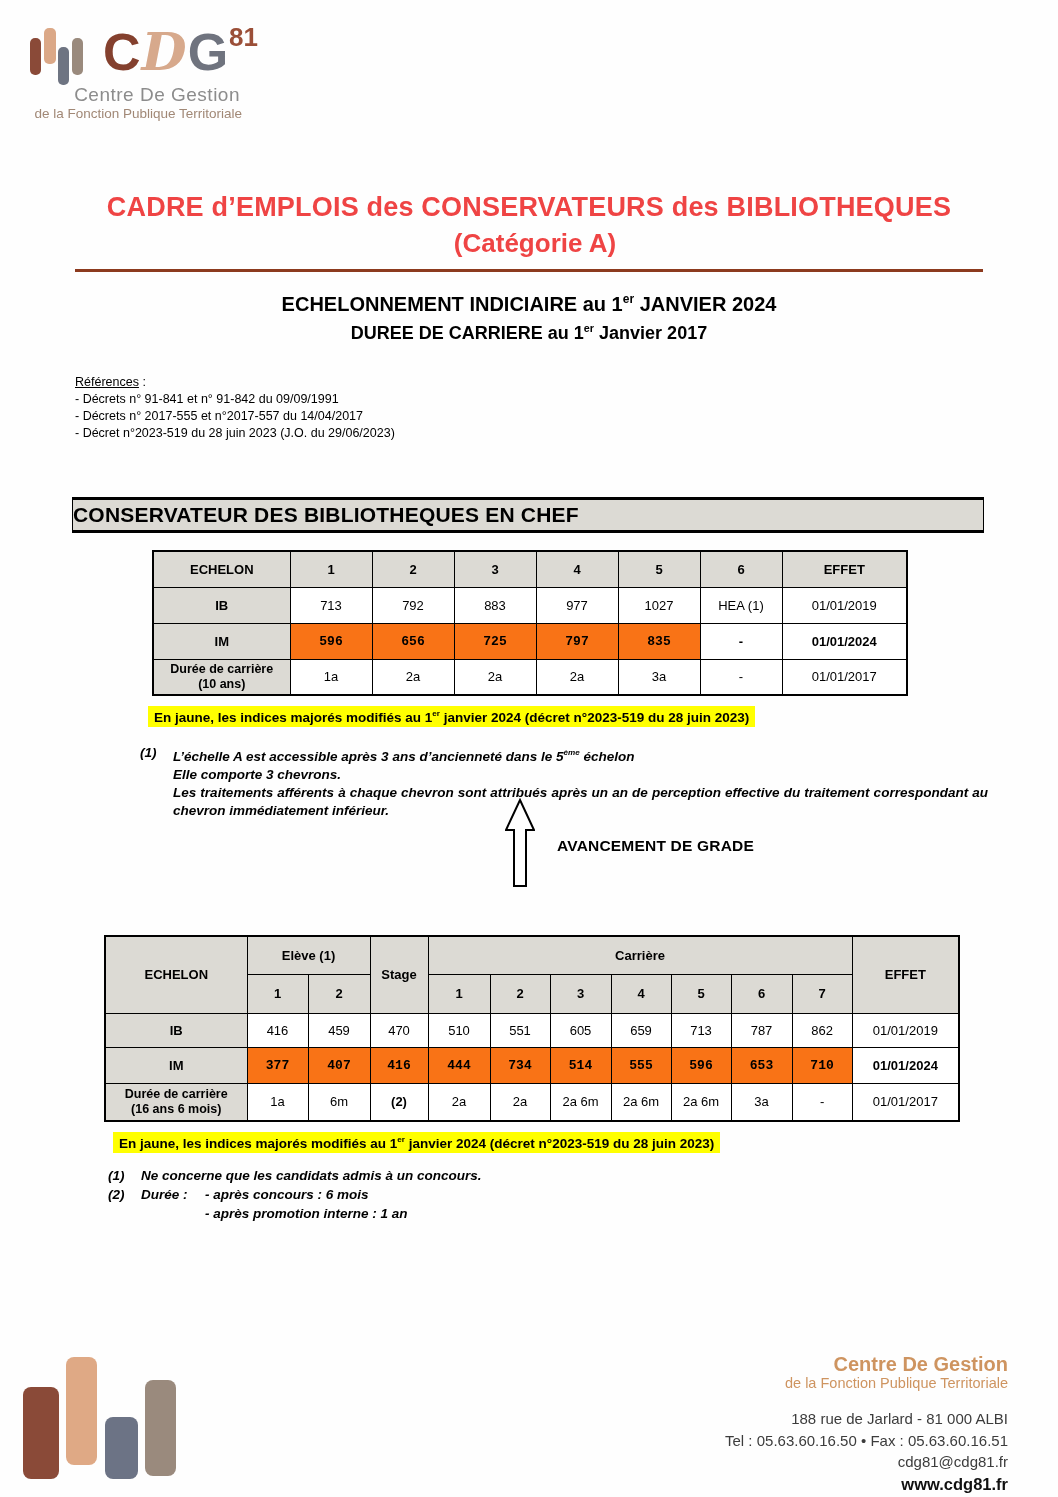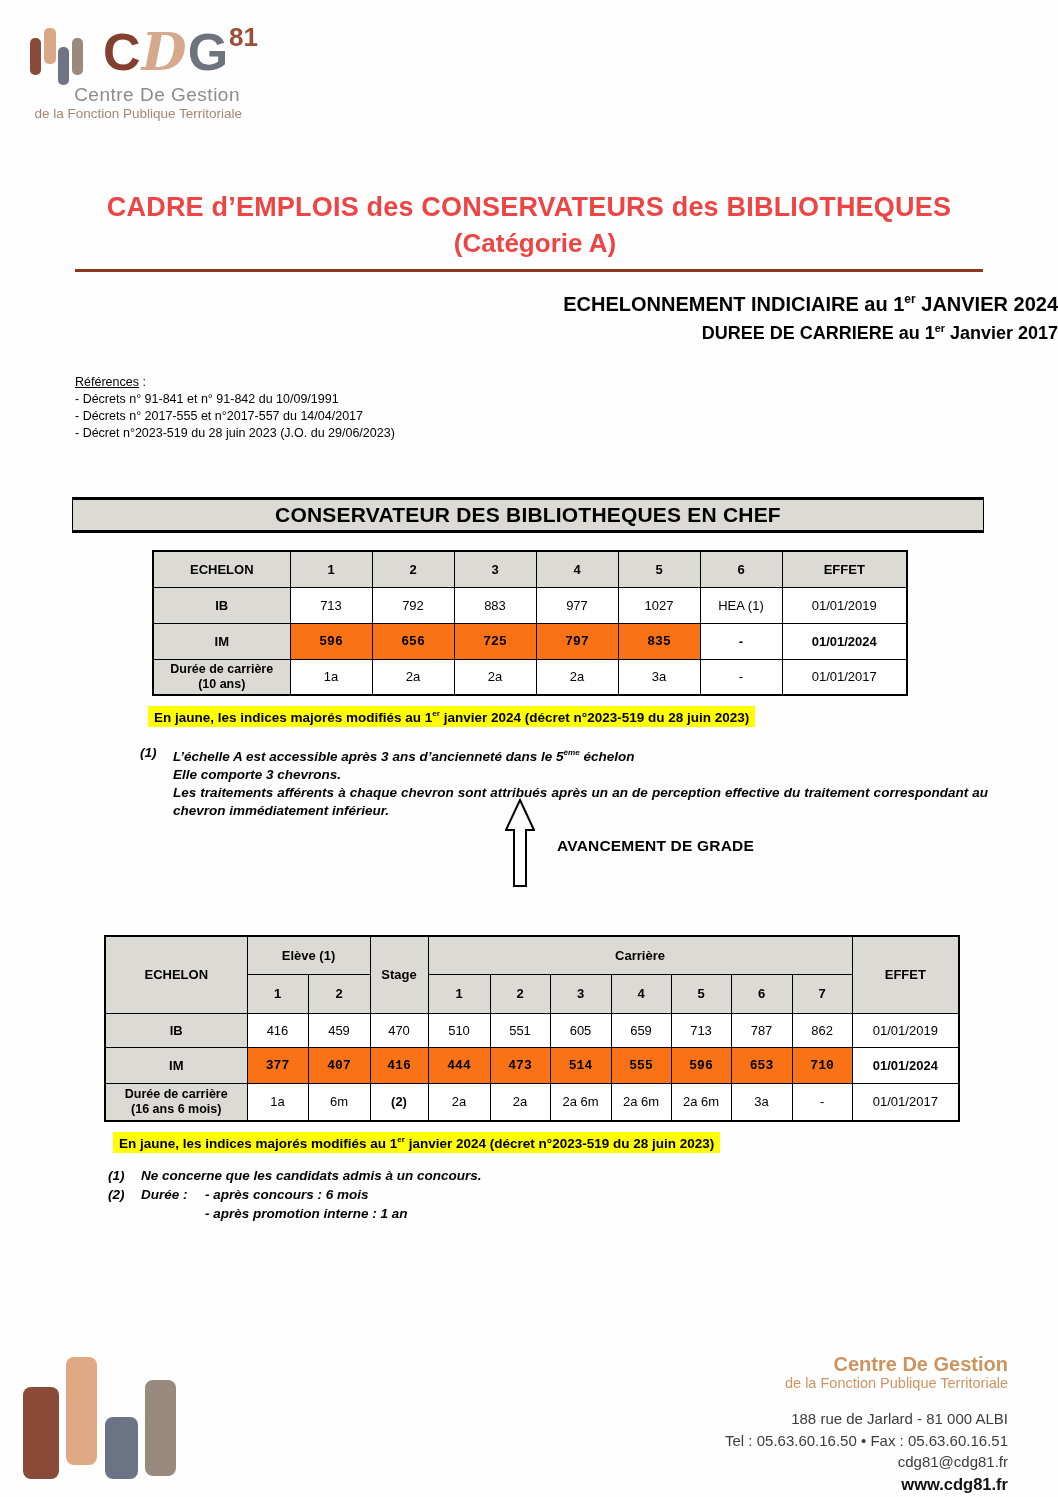--- a/index.html
+++ b/index.html
@@ -24,34 +24,34 @@
   .lg { color: #6f737e; }
   .lsup { color: #9b4f38; font-size: 26px; vertical-align: 24px; font-style: normal; letter-spacing: 0; }
   .logo-name { position: absolute; left: 0; top: 62px; width: 212px; text-align: right; color: #8c8c8c; font-size: 19px; letter-spacing: 0.5px; }
   .logo-tagline { position: absolute; left: -2px; top: 84px; width: 216px; text-align: right; color: #a18876; font-size: 13.5px; }
 
   
   .title { position: absolute; left: 0; top: 192px; width: 100%; text-align: center; color: #ef4444; font-weight: bold; }
   .title-l1 { font-size: 27px; letter-spacing: 0.2px; }
   .title-l2 { font-size: 26px; margin-top: 5px; padding-left: 12px; }
   .title-rule { position: absolute; left: 75px; top: 269px; width: 908px; height: 3px; background: #8c3a1e; }
-  .subtitle { position: absolute; left: 0; top: 292px; width: 100%; text-align: right; font-weight: bold; color: #000; }
+  .subtitle { position: absolute; left: 0; top: 292px; width: 100%; text-align: center; font-weight: bold; color: #000; }
   .sub-l1 { font-size: 20px; }
   .sub-l2 { font-size: 18px; margin-top: 6px; }
   sup.small { font-size: 60%; }
 
   
   .references { position: absolute; left: 75px; top: 374px; font-size: 12.5px; line-height: 17px; }
   .ref-label { text-decoration: underline; }
 
   
   .section-bar {
     position: absolute; left: 72px; width: 912px; height: 36px;
     background: #dcdad4; border: 1px solid #000; border-top-width: 3px; border-bottom-width: 3px;
-    text-align: center; font-weight: bold; font-size: 21px; line-height: 29px; letter-spacing: 0.2px;
+    font-weight: bold; font-size: 21px; line-height: 29px; letter-spacing: 0.2px;
   }
   .section1 { top: 497px; }
   .section2 { top: 885px; }
 
   
   table.dtable { position: absolute; border-collapse: collapse; table-layout: fixed; border: 2.5px solid #000; background: #fff; }
   .dtable td { border: 1.6px solid #000; text-align: center; vertical-align: middle; font-size: 13px; padding: 0 2px; }
   .dtable .hdr { background: #dcdad4; font-weight: bold; }
   .dtable .hl { background: #f97316; font-weight: bold; font-family: Liberation Mono, monospace; }
   .dtable .bold { font-weight: bold; }
@@ -123,21 +123,21 @@
   </div>
   <div class="title-rule"></div>
 
   <div class="subtitle">
     <div class="sub-l1"><span>ECHELONNEMENT INDICIAIRE au 1</span><sup class="small">er</sup><span> JANVIER 2024</span></div>
     <div class="sub-l2"><span>DUREE DE CARRIERE au 1</span><sup class="small">er</sup><span> Janvier 2017</span></div>
   </div>
 
   <div class="references">
     <div><span class="ref-label">Références</span><span> :</span></div>
-    <div>- Décrets n° 91-841 et n° 91-842 du 10/09/1991</div>
+    <div>- Décrets n° 91-841 et n° 91-842 du 09/09/1991</div>
     <div>- Décrets n° 2017-555 et n°2017-557 du 14/04/2017</div>
     <div>- Décret n°2023-519 du 28 juin 2023 (J.O. du 29/06/2023)</div>
   </div>
 
   <div class="section-bar section1">CONSERVATEUR DES BIBLIOTHEQUES EN CHEF</div>
 
   <table class="dtable t1">
     <colgroup>
       <col style="width:137px">
         <col style="width:82px">
@@ -261,21 +261,21 @@
         <td>787</td>
         <td>862</td>
         <td>01/01/2019</td>
       </tr>
       <tr class="r2">
         <td class="hdr">IM</td>
         <td class="hl">377</td>
         <td class="hl">407</td>
         <td class="hl">416</td>
         <td class="hl">444</td>
-        <td class="hl">473</td>
+        <td class="hl">734</td>
         <td class="hl">514</td>
         <td class="hl">555</td>
         <td class="hl">596</td>
         <td class="hl">653</td>
         <td class="hl">710</td>
         <td class="bold">01/01/2024</td>
       </tr>
       <tr class="r3">
         <td class="hdr lbl2">
           <div>Durée de carrière</div>

